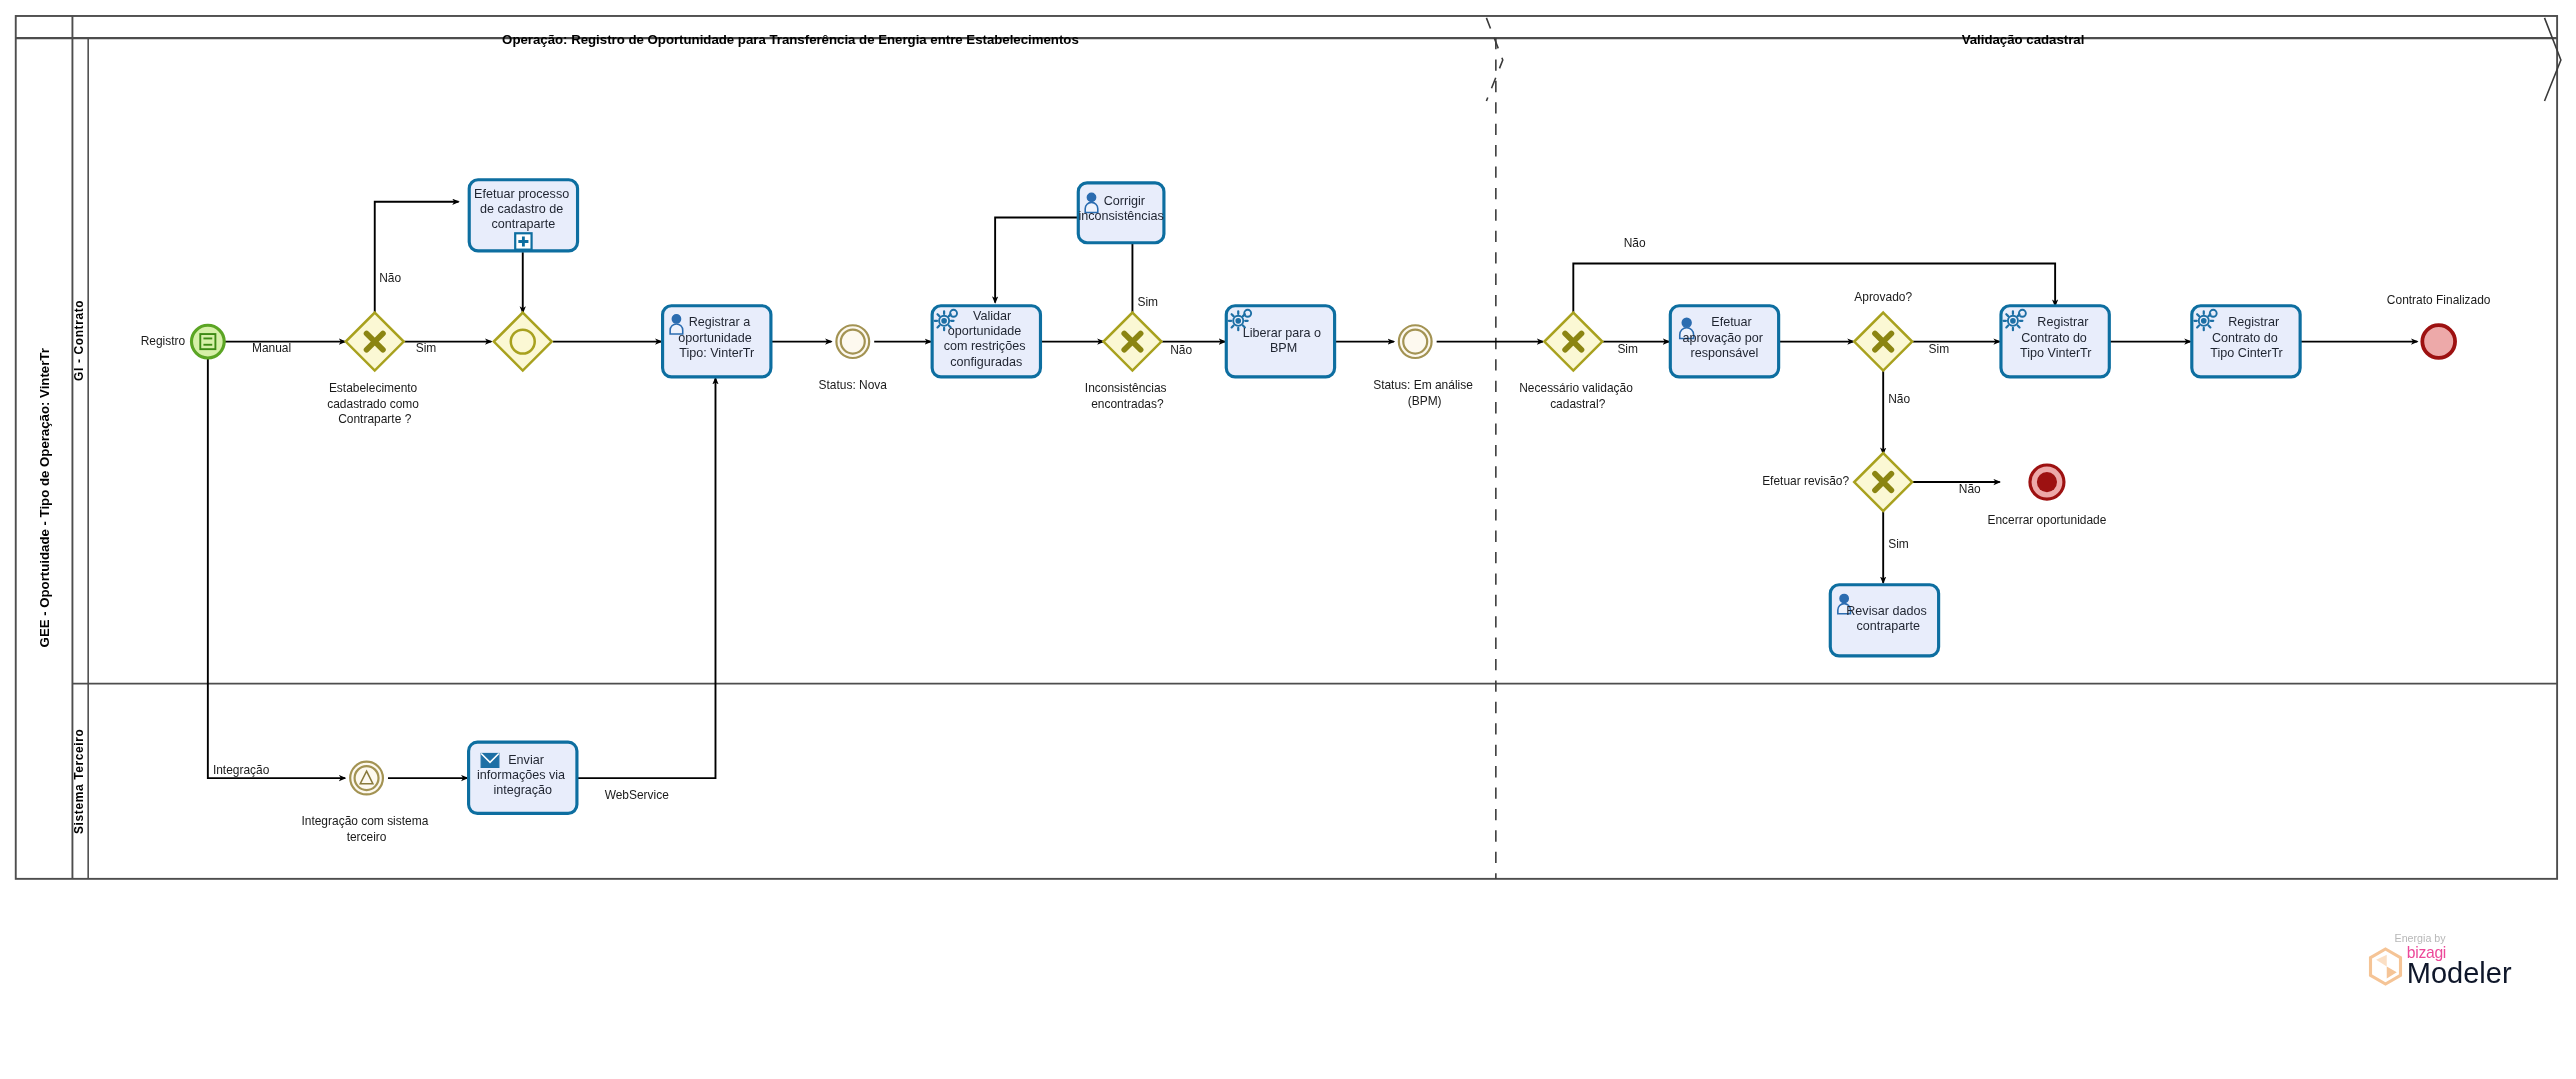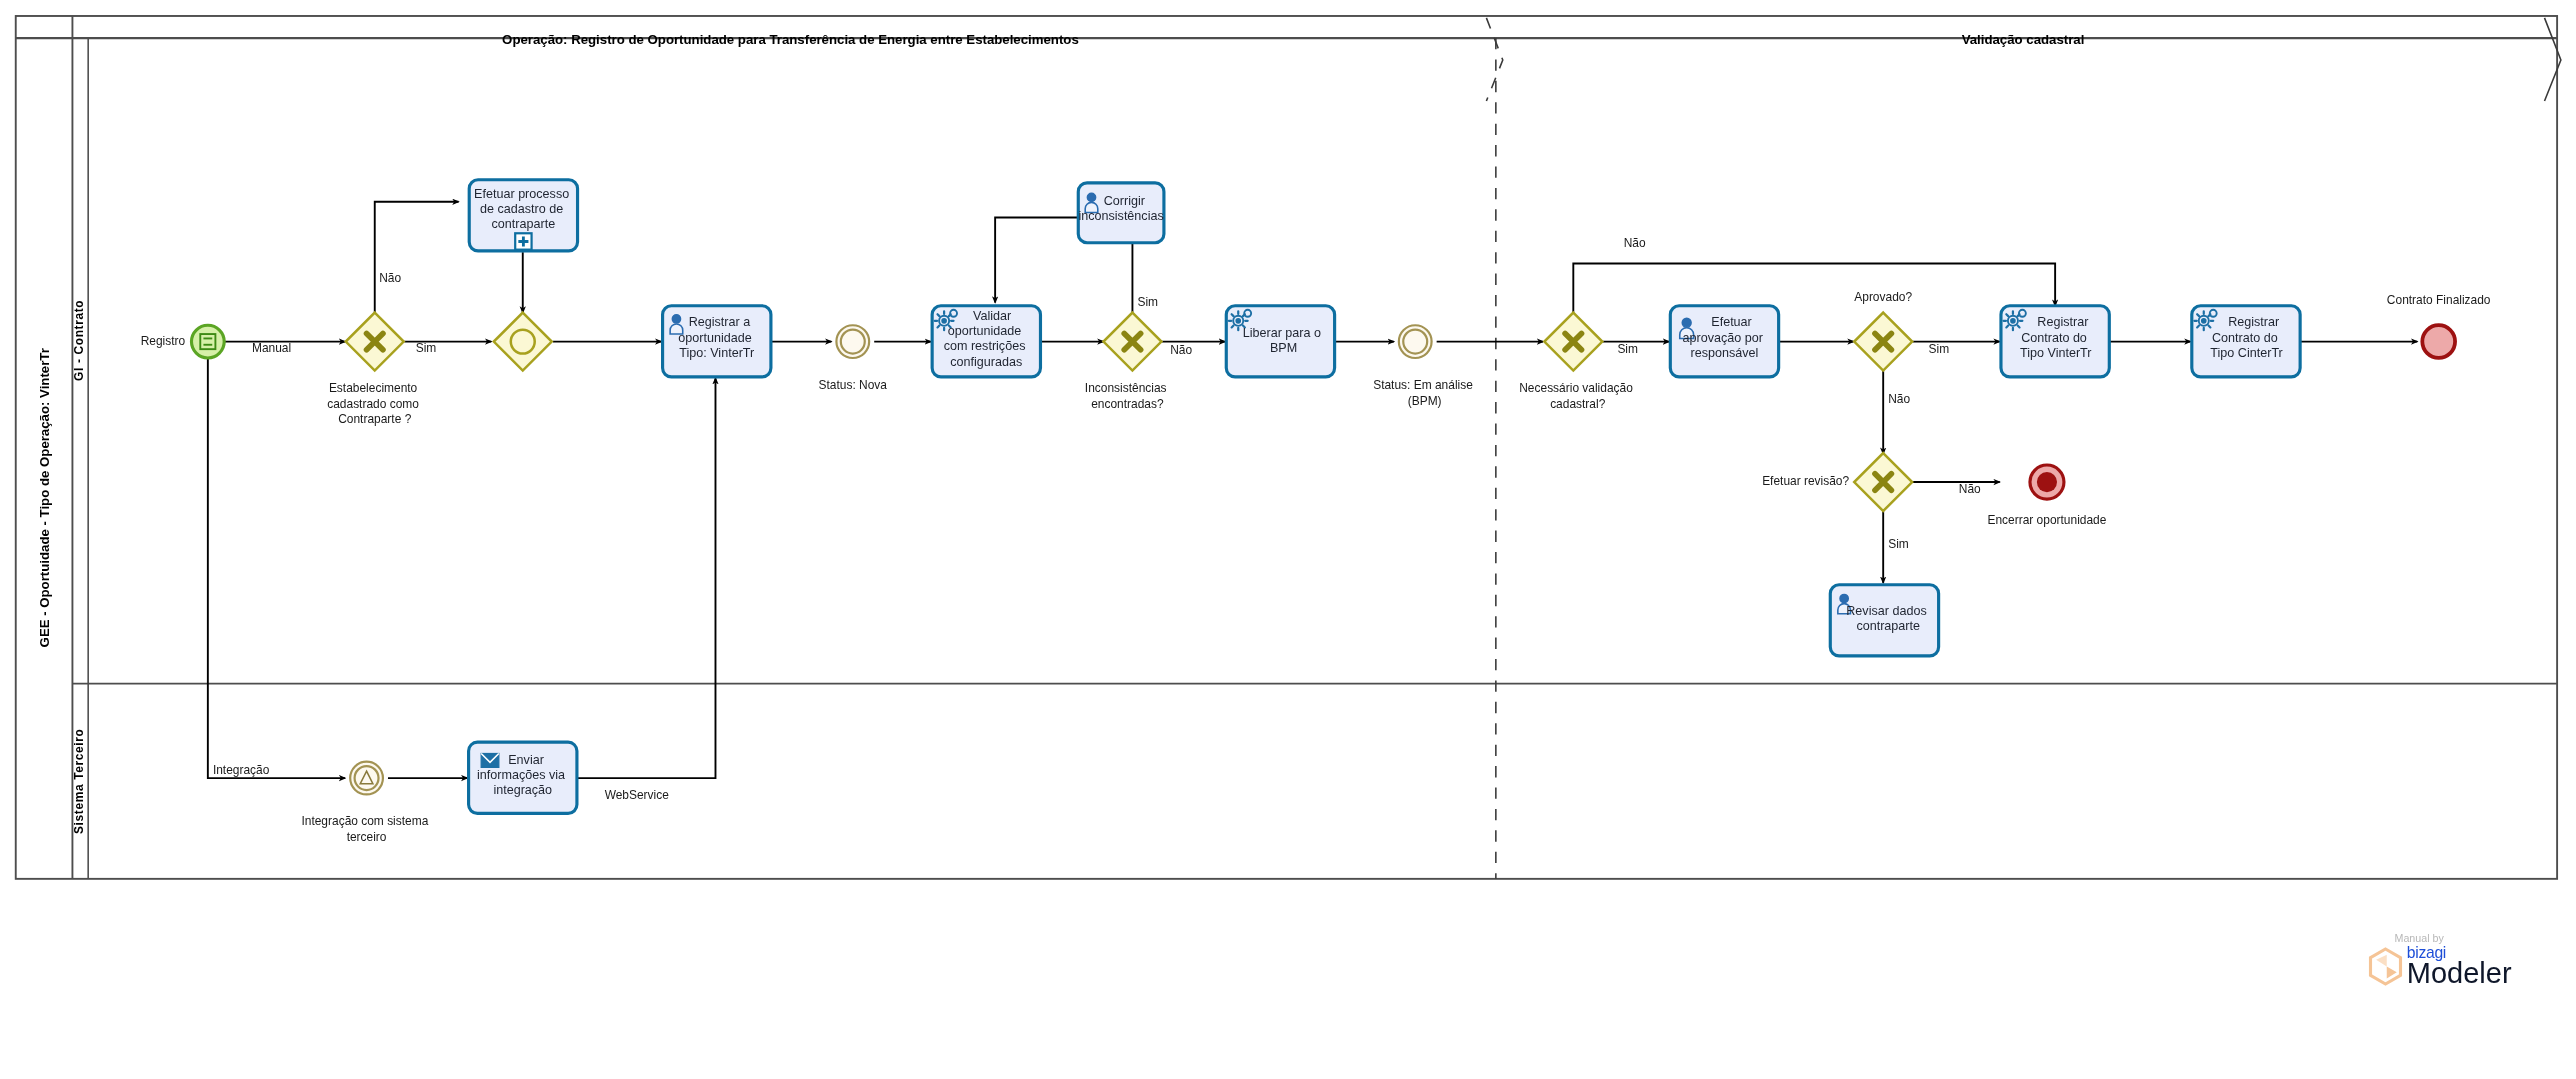--- a/index.html
+++ b/index.html
@@ -14,21 +14,21 @@
   .gwlbl{font-size:19px;}
   .tasktext{font-size:20px;fill:#1f2430;}
   .poolttl{font-size:21px;font-weight:bold;fill:#000;}
   .lanettl{font-size:19px;font-weight:bold;fill:#000;letter-spacing:1px;}
   .phasettl{font-size:21px;font-weight:bold;fill:#000;}
   .logo-wrap{position:absolute;left:2368px;top:932px;width:189px;height:94px;}
   .logo-powered{font-size:10.7px;color:#b8b8b8;font-family:"Liberation Sans",sans-serif;
                 margin:0 0 1.3px 26.5px;}
   .logo-row{display:flex;align-items:center;}
   .logo-text{margin-left:3.8px;}
-  .logo-bizagi{font-size:15.7px;color:#1d4ed8;font-family:"Liberation Sans",sans-serif;
+  .logo-bizagi{font-size:15.7px;color:#ec4899;font-family:"Liberation Sans",sans-serif;
                letter-spacing:-0.3px;line-height:1;}
   .logo-modeler{font-size:29px;color:#0f172a;font-family:"Liberation Sans",sans-serif;
                 line-height:1;margin-top:-2.5px;}
 </style>
 </head>
 <body>
 
 <div id="canvas">
 
 <svg id="diagram" viewBox="0 0 4090 1714" xmlns="http://www.w3.org/2000/svg">
@@ -358,21 +358,21 @@
     <text class="lbl flowlbl" x="3062" y="560">Sim</text>
     <text class="lbl flowlbl" x="2998" y="640">Não</text>
     <text class="lbl flowlbl" x="3110" y="782">Não</text>
     <text class="lbl flowlbl" x="2998" y="870">Sim</text>
     <text class="lbl flowlbl" x="338" y="1228">Integração</text>
     <text class="lbl flowlbl" x="960" y="1268">WebService</text>
   </g>
 </svg>
 
 <div class="logo-wrap">
-  <div class="logo-powered">Manual by</div>
+  <div class="logo-powered">Energia by</div>
   <div class="logo-row">
     <svg width="35" height="39" viewBox="0 0 56 62">
       <polygon points="28,3 52,17 52,45 28,59 4,45 4,17" fill="none" stroke="#f5c496" stroke-width="5"></polygon>
       <path d="M13,20 L30,31 L30,12 z" fill="#fbdfc4"></path>
       <path d="M30,31 L30,50 L46,40 z" fill="#f5c496"></path>
     </svg>
     <div class="logo-text">
       <div class="logo-bizagi">bizagi</div>
       <div class="logo-modeler">Modeler</div>
     </div>

